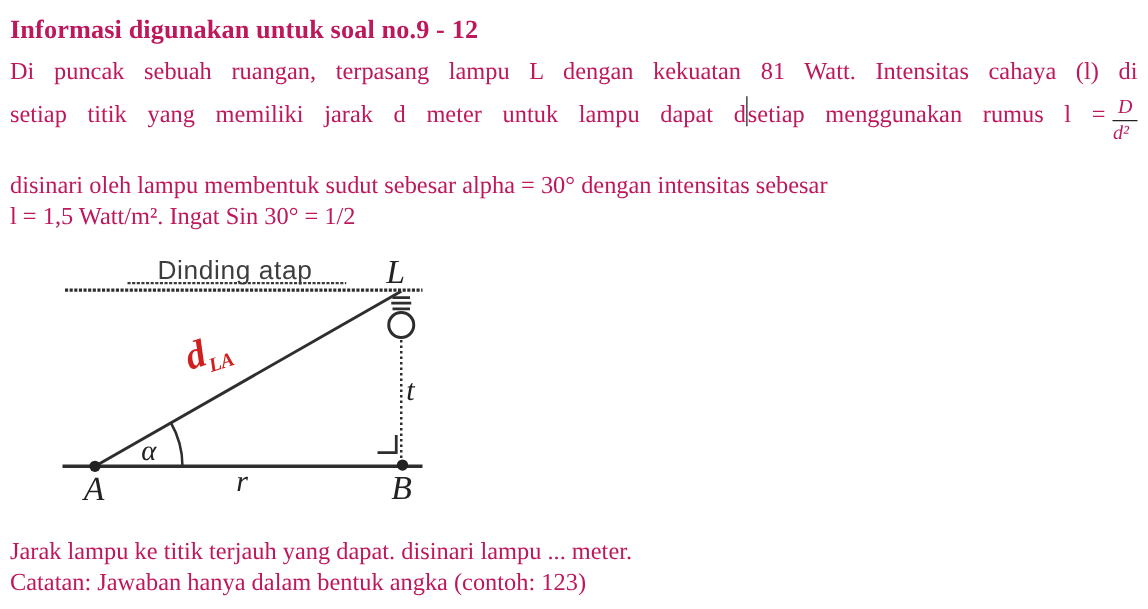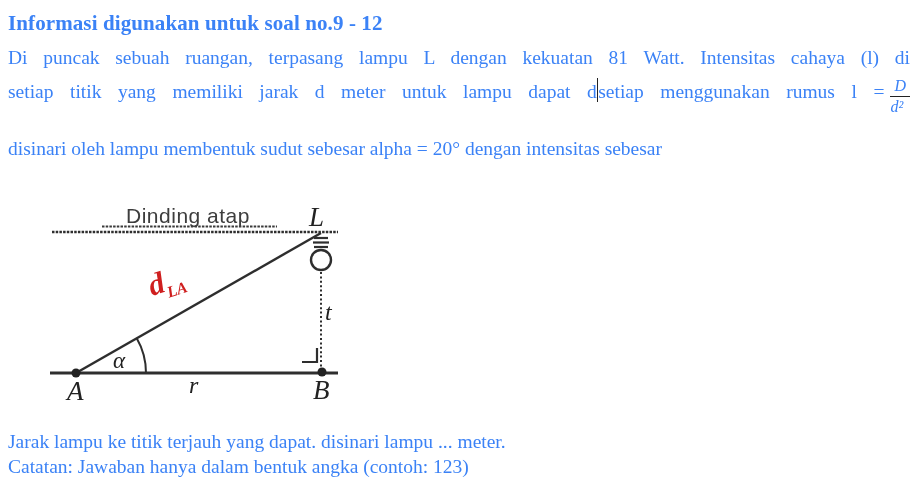--- a/index.html
+++ b/index.html
@@ -3,21 +3,21 @@
 <meta charset="utf-8">
 <style>
   * { margin: 0; padding: 0; box-sizing: border-box; }
   html, body { background: #ffffff; }
   .page {
     position: relative;
     width: 918px;
     height: 487px;
     background: #ffffff;
     font-family: "Liberation Serif", serif;
-    color: #3b82f6;
+    color: #be185d;
     overflow: hidden;
   }
   .title {
     position: absolute;
     left: 8px; top: 11px;
     font-size: 21px;
     font-weight: bold;
     letter-spacing: 0.1px;
     white-space: nowrap;
   }
@@ -61,21 +61,22 @@
 <body>
 
 <div class="page">
 
   <div class="title">Informasi digunakan untuk soal no.9 - 12</div>
 
   <div class="line just" style="top:46px">Di puncak sebuah ruangan, terpasang lampu L dengan kekuatan 81 Watt. Intensitas cahaya (l) di</div>
 
   <div class="line just" style="top:77px"><span>setiap titik yang memiliki jarak d meter untuk lampu dapat d</span><span class="caret"></span><span>setiap menggunakan rumus l =</span><span class="frac"><span class="num">D</span><span class="den">d²</span></span></div>
 
-  <div class="line" style="top:137px">disinari oleh lampu membentuk sudut sebesar alpha = 20° dengan intensitas sebesar</div>
+  <div class="line" style="top:137px">disinari oleh lampu membentuk sudut sebesar alpha = 30° dengan intensitas sebesar</div>
+  <div class="line" style="top:162px">l = 1,5 Watt/m². Ingat Sin 30° = 1/2</div>
 
   <svg class="diagram" viewBox="0 0 310 216">
 
     <line x1="12" y1="36" x2="298" y2="36" stroke="#2e2e2e" stroke-width="2.6" stroke-dasharray="2.5 1.2"></line>
 
     <line x1="62" y1="30.5" x2="237" y2="30.5" stroke="#3a3a3a" stroke-width="1.8" stroke-dasharray="2.5 1.2"></line>
     <text x="148" y="27" text-anchor="middle" font-family="Liberation Sans, sans-serif" font-size="21" letter-spacing="0.5" fill="#3d3d3d">Dinding atap</text>
 
     <text x="269" y="30" font-family="Liberation Serif, serif" font-style="italic" font-size="27" fill="#222">L</text>
 

